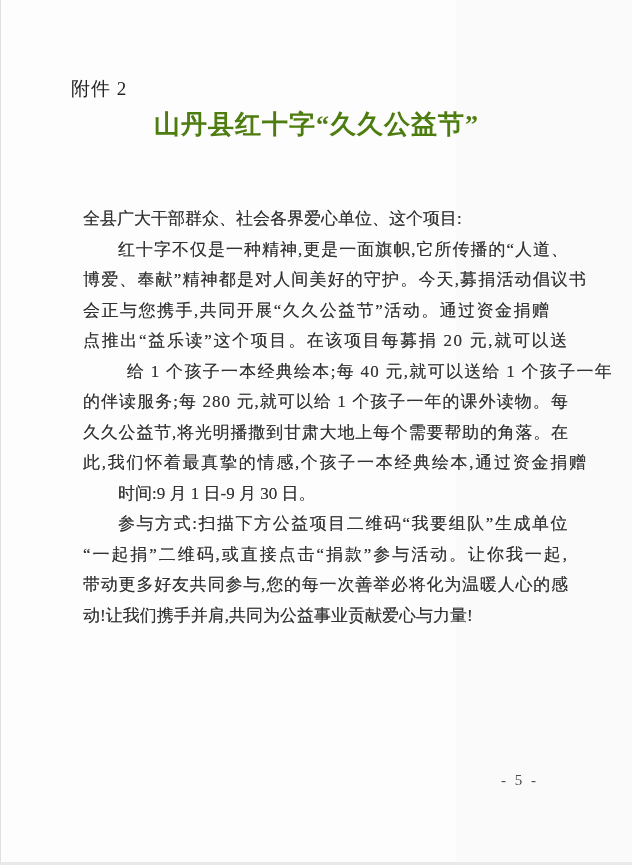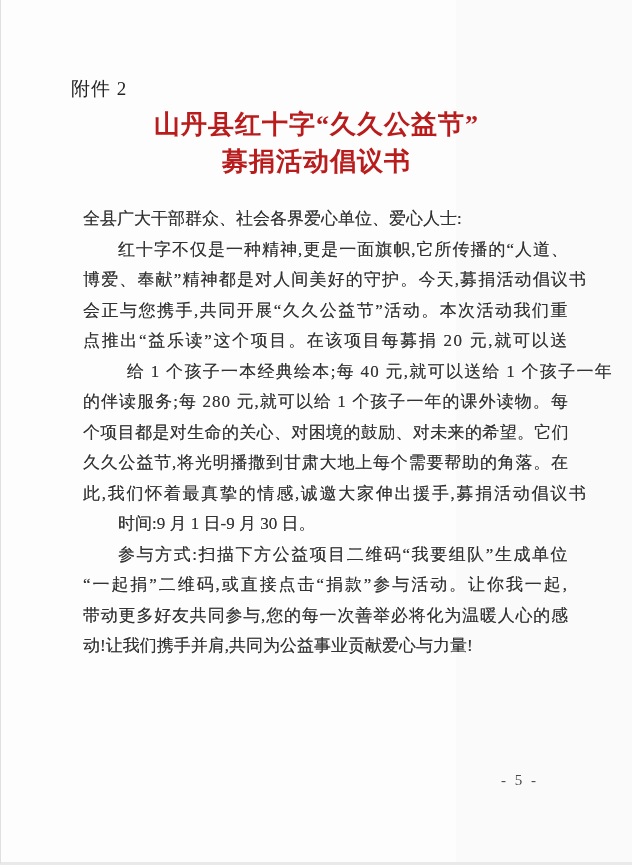--- a/index.html
+++ b/index.html
@@ -38,21 +38,21 @@
     letter-spacing: 1px;
     white-space: nowrap;
   }
   .doc-title {
     position: absolute;
     left: 0;
     top: 106px;
     width: 100%;
     text-align: center;
     font-weight: bold;
-    color: #b91c1c;
+    color: #4d7c0f;
   }
   .doc-title .title-line {
     font-size: 26px;
     line-height: 37px;
     letter-spacing: 1px;
     white-space: nowrap;
   }
   .doc-body {
     position: absolute;
     left: 82px;
@@ -83,35 +83,33 @@
 </head>
 <body>
 
 <div class="scan-page">
   <div class="scan-seam"></div>
 
   <div class="attachment-label">附件 2</div>
 
   <div class="doc-title">
     <div class="title-line">山丹县红十字“久久公益节”</div>
-    <div class="title-line">募捐活动倡议书</div>
   </div>
 
   <div class="doc-body">
-    <div class="text-line"><span class="line-text">全县广大干部群众、社会各界爱心单位、爱心人士:</span></div>
+    <div class="text-line"><span class="line-text">全县广大干部群众、社会各界爱心单位、这个项目:</span></div>
 
   <div class="text-line indent"><span class="line-text" style="letter-spacing: 1px;">红十字不仅是一种精神,更是一面旗帜,它所传播的“人道、</span></div>
       <div class="text-line"><span class="line-text" style="letter-spacing: 1.15px;">博爱、奉献”精神都是对人间美好的守护。今天,募捐活动倡议书</span></div>
-      <div class="text-line"><span class="line-text" style="letter-spacing: 1.49px;">会正与您携手,共同开展“久久公益节”活动。本次活动我们重</span></div>
+      <div class="text-line"><span class="line-text" style="letter-spacing: 1.49px;">会正与您携手,共同开展“久久公益节”活动。通过资金捐赠</span></div>
       <div class="text-line"><span class="line-text" style="letter-spacing: 1.67px;">点推出“益乐读”这个项目。在该项目每募捐 20 元,就可以送</span></div>
       <div class="text-line"><span class="line-text" style="letter-spacing: 1.28px; margin-left: 44px;">给 1 个孩子一本经典绘本;每 40 元,就可以送给 1 个孩子一年</span></div>
       <div class="text-line"><span class="line-text" style="letter-spacing: 1.06px;">的伴读服务;每 280 元,就可以给 1 个孩子一年的课外读物。每</span></div>
-      <div class="text-line"><span class="line-text" style="letter-spacing: 0.36px;">个项目都是对生命的关心、对困境的鼓励、对未来的希望。它们</span></div>
       <div class="text-line"><span class="line-text" style="letter-spacing: 0.81px;">久久公益节,将光明播撒到甘肃大地上每个需要帮助的角落。在</span></div>
-      <div class="text-line"><span class="line-text" style="letter-spacing: 1.72px;">此,我们怀着最真挚的情感,诚邀大家伸出援手,募捐活动倡议书</span></div>
+      <div class="text-line"><span class="line-text" style="letter-spacing: 1.72px;">此,我们怀着最真挚的情感,个孩子一本经典绘本,通过资金捐赠</span></div>
       <div class="text-line indent"><span class="line-text">时间:9 月 1 日-9 月 30 日。</span></div>
       <div class="text-line indent"><span class="line-text" style="letter-spacing: 1.55px;">参与方式:扫描下方公益项目二维码“我要组队”生成单位</span></div>
       <div class="text-line"><span class="line-text" style="letter-spacing: 1.94px;">“一起捐”二维码,或直接点击“捐款”参与活动。让你我一起,</span></div>
       <div class="text-line"><span class="line-text" style="letter-spacing: 0.81px;">带动更多好友共同参与,您的每一次善举必将化为温暖人心的感</span></div>
       <div class="text-line"><span class="line-text">动!让我们携手并肩,共同为公益事业贡献爱心与力量!</span></div>
     </div>
 
   <div class="page-number">- 5 -</div>
 </div>
 

